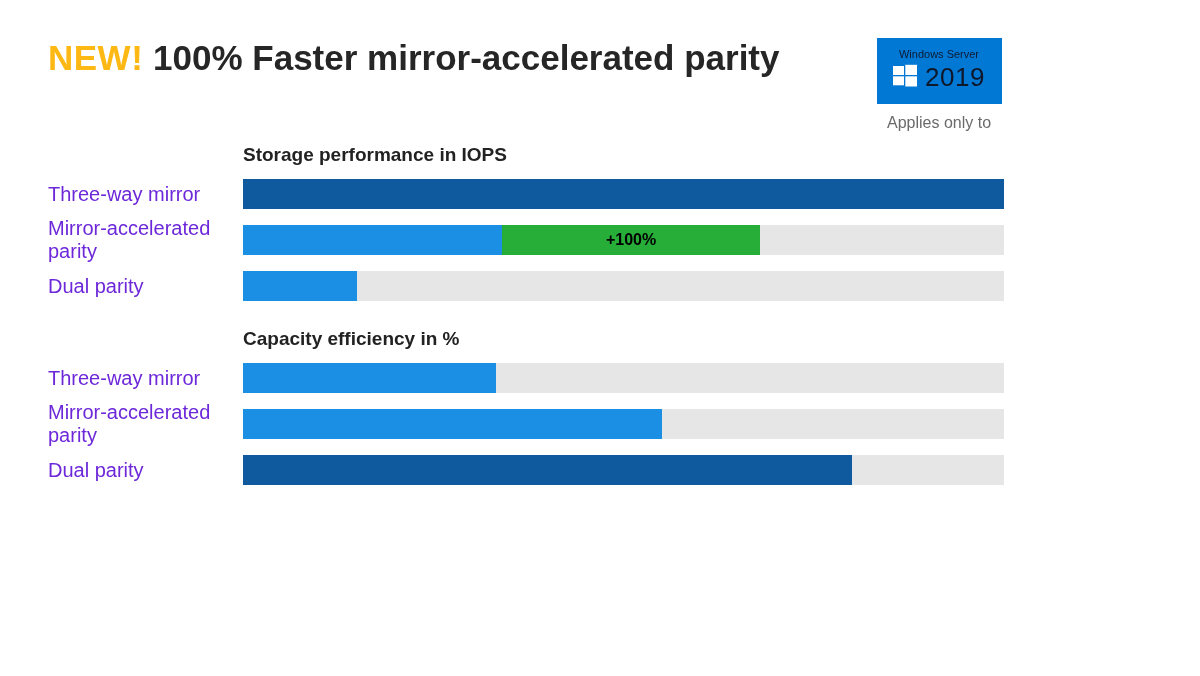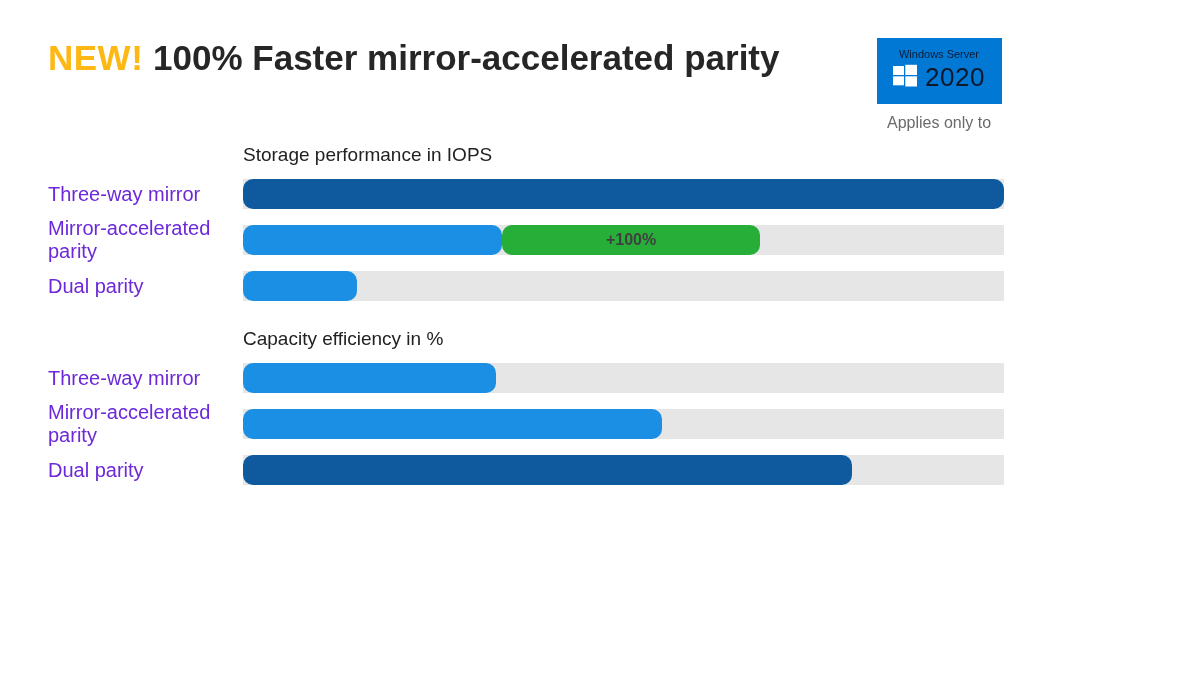--- a/index.html
+++ b/index.html
@@ -12,25 +12,25 @@
   .title .rest { color: #262626; font-weight: 600; }
   .badge-col { width: 130px; display: flex; flex-direction: column; align-items: center; }
   .badge { width: 125px; height: 66px; background: #0078d4; color: #0f172a; display: flex; flex-direction: column; align-items: center; justify-content: center; }
   .badge-top { font-size: 11px; line-height: 1; margin-bottom: 2px; opacity: .95; }
   .badge-row { display: flex; align-items: center; gap: 8px; }
   .win-icon { display: inline-block; }
   .badge-year { font-size: 26px; font-weight: 300; letter-spacing: .5px; }
   .applies { font-size: 16px; color: #6a6a6a; margin-top: 10px; }
   .section { margin-top: 12px; }
   .section + .section { margin-top: 26px; }
-  .section-title { font-size: 19px; font-weight: 400; color: #222; margin-left: 195px; margin-bottom: 12px; }
+  .section-title { font-size: 19px; font-weight: 700; color: #222; margin-left: 195px; margin-bottom: 12px; }
   .row { display: flex; align-items: center; height: 32px; margin-bottom: 14px; }
   .row-label { width: 195px; padding-right: 14px; font-size: 20px; color: #6d28d9; }
   .bar-track { flex: 1; height: 30px; background: #e6e6e6; position: relative; }
-  .seg { position: absolute; top: 0; height: 100%; display: flex; align-items: center; justify-content: center; color: #404040; font-size: 16px; font-weight: 600; border-radius: 10px; }
+  .seg { position: absolute; top: 0; height: 100%; display: flex; align-items: center; justify-content: center; color: #000000; font-size: 16px; font-weight: 600; }
   .footnote { font-size: 12.5px; color: #6b6b6b; margin-left: 205px; margin-top: 4px; }
   .footnote em { font-style: italic; }
 </style>
 </head>
 <body>
 
 <div class="slide">
 
   <div class="header">
     <div class="title-wrap">
@@ -46,21 +46,21 @@
           <span class="win-icon">
             <svg width="24" height="24" viewBox="0 0 24 24">
                 <g fill="#fff">
                   <rect x="0" y="2" width="11" height="9"></rect>
                   <rect x="12.3" y="0.8" width="11.7" height="10.2"></rect>
                   <rect x="0" y="12.3" width="11" height="9"></rect>
                   <rect x="12.3" y="12.3" width="11.7" height="10.2"></rect>
                 </g>
               </svg>
           </span>
-          <span class="badge-year">2020</span>
+          <span class="badge-year">2019</span>
         </div>
       </div>
       <div class="applies">Applies only to</div>
     </div>
   </div>
 
   <div id="charts">
       <div class="section">
         <div class="section-title">Storage performance in IOPS</div>
         <div class="row">

